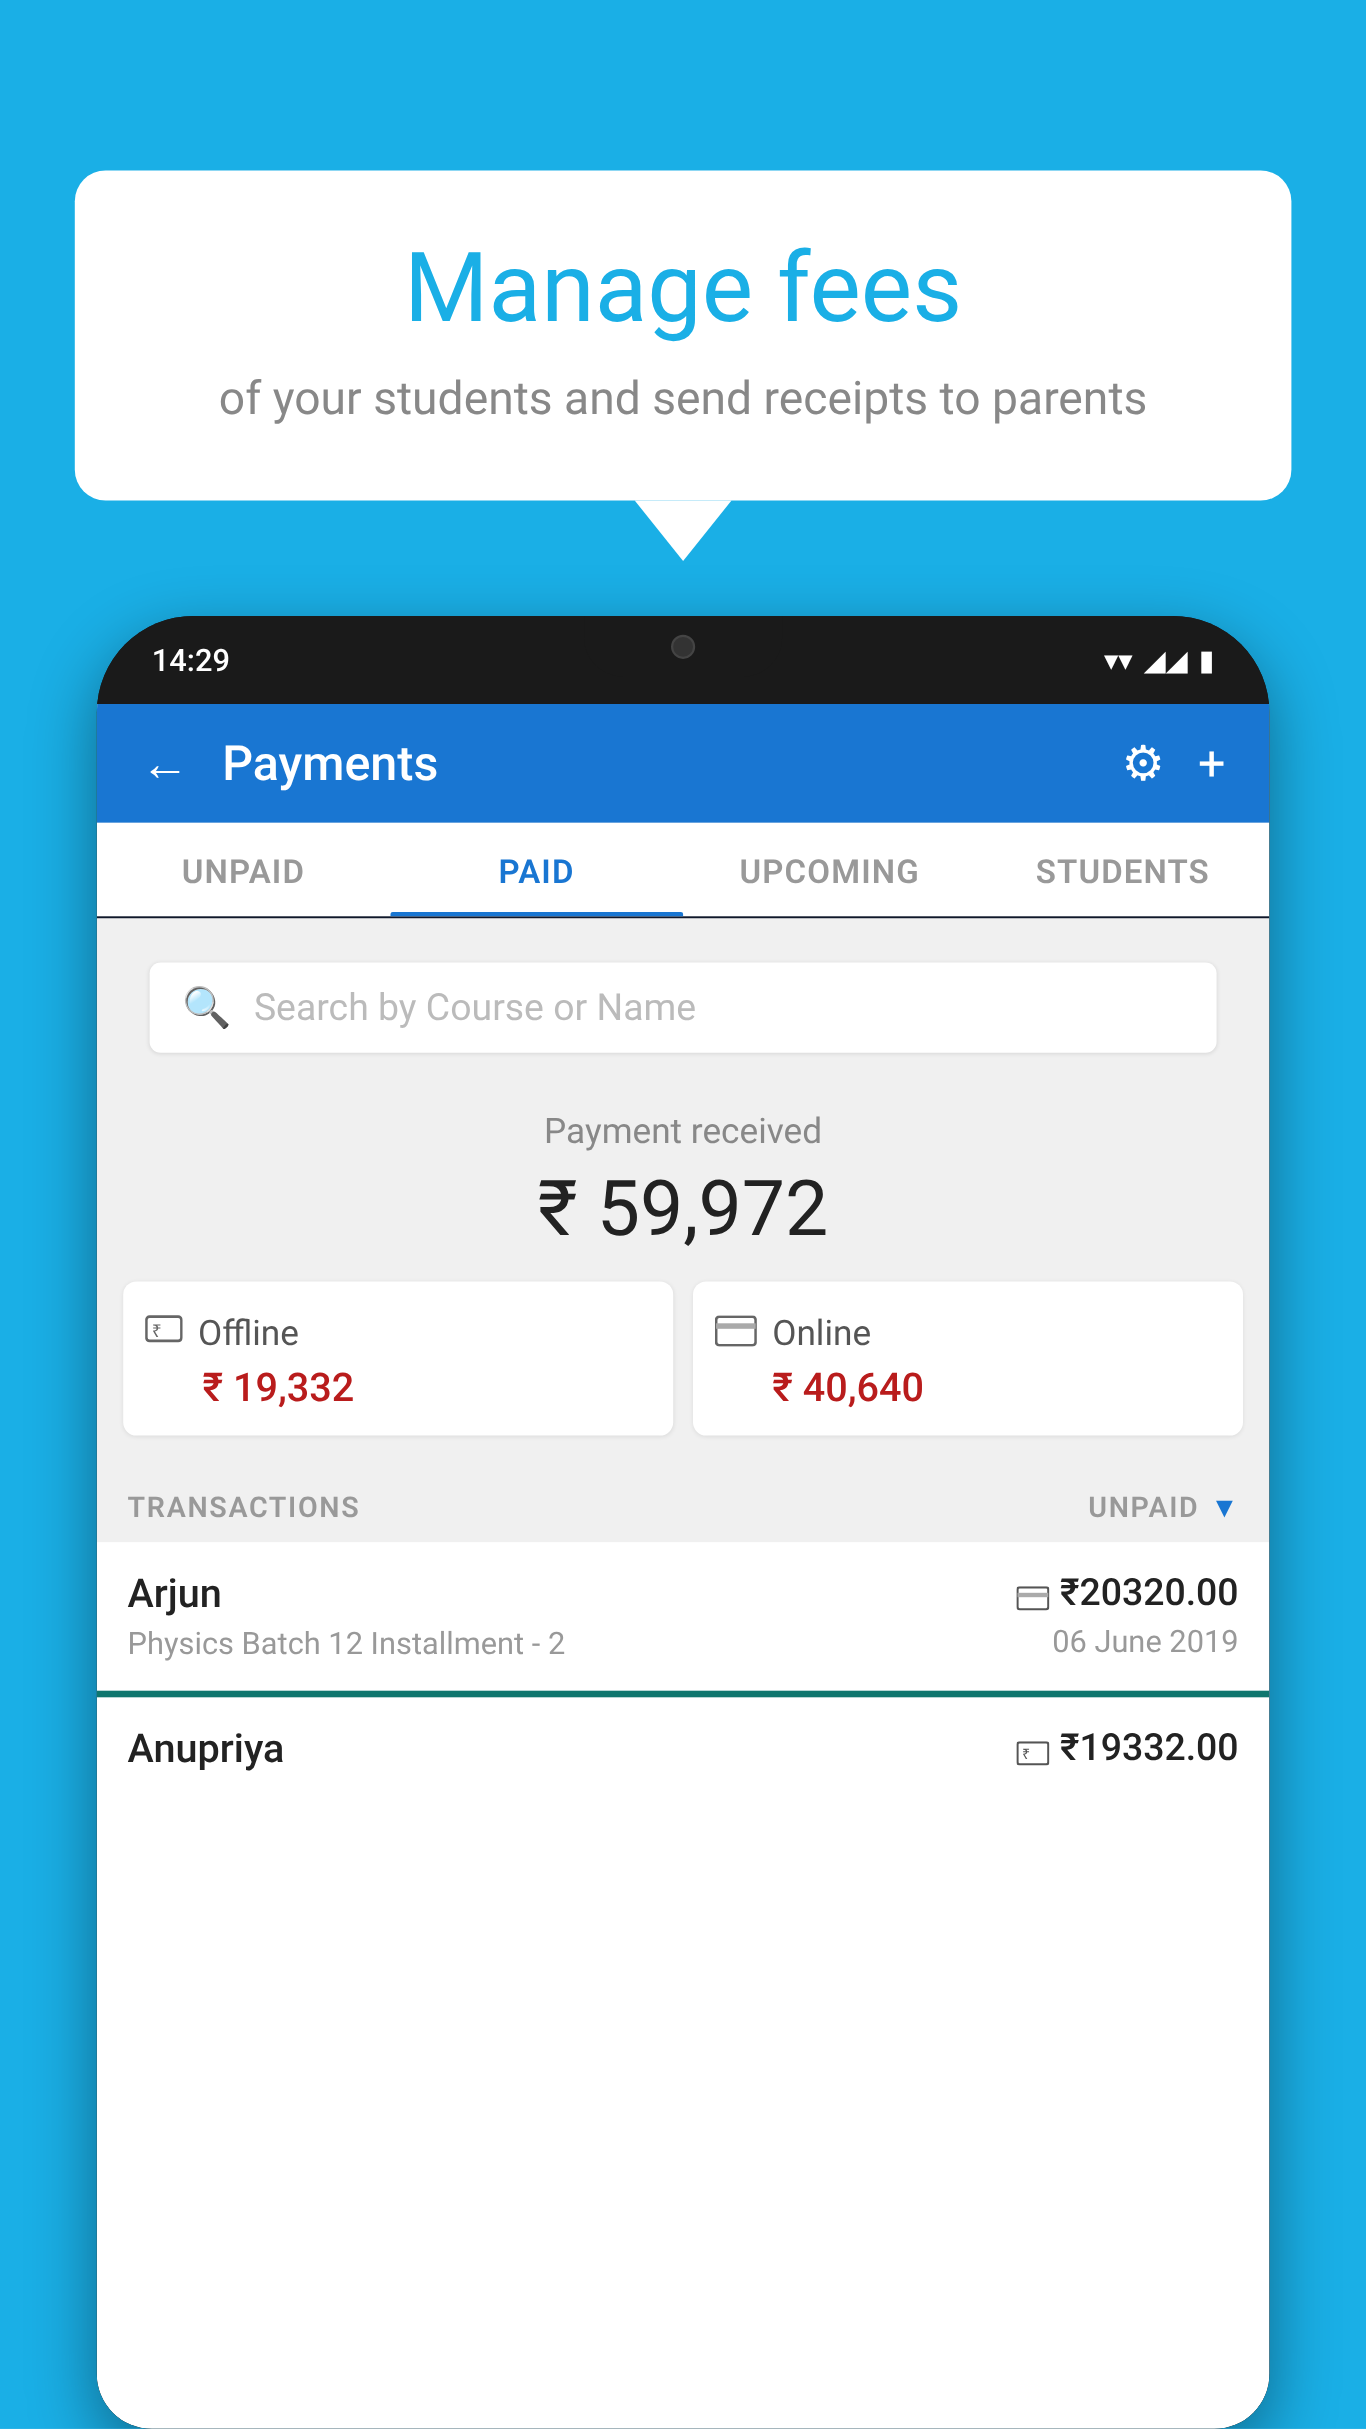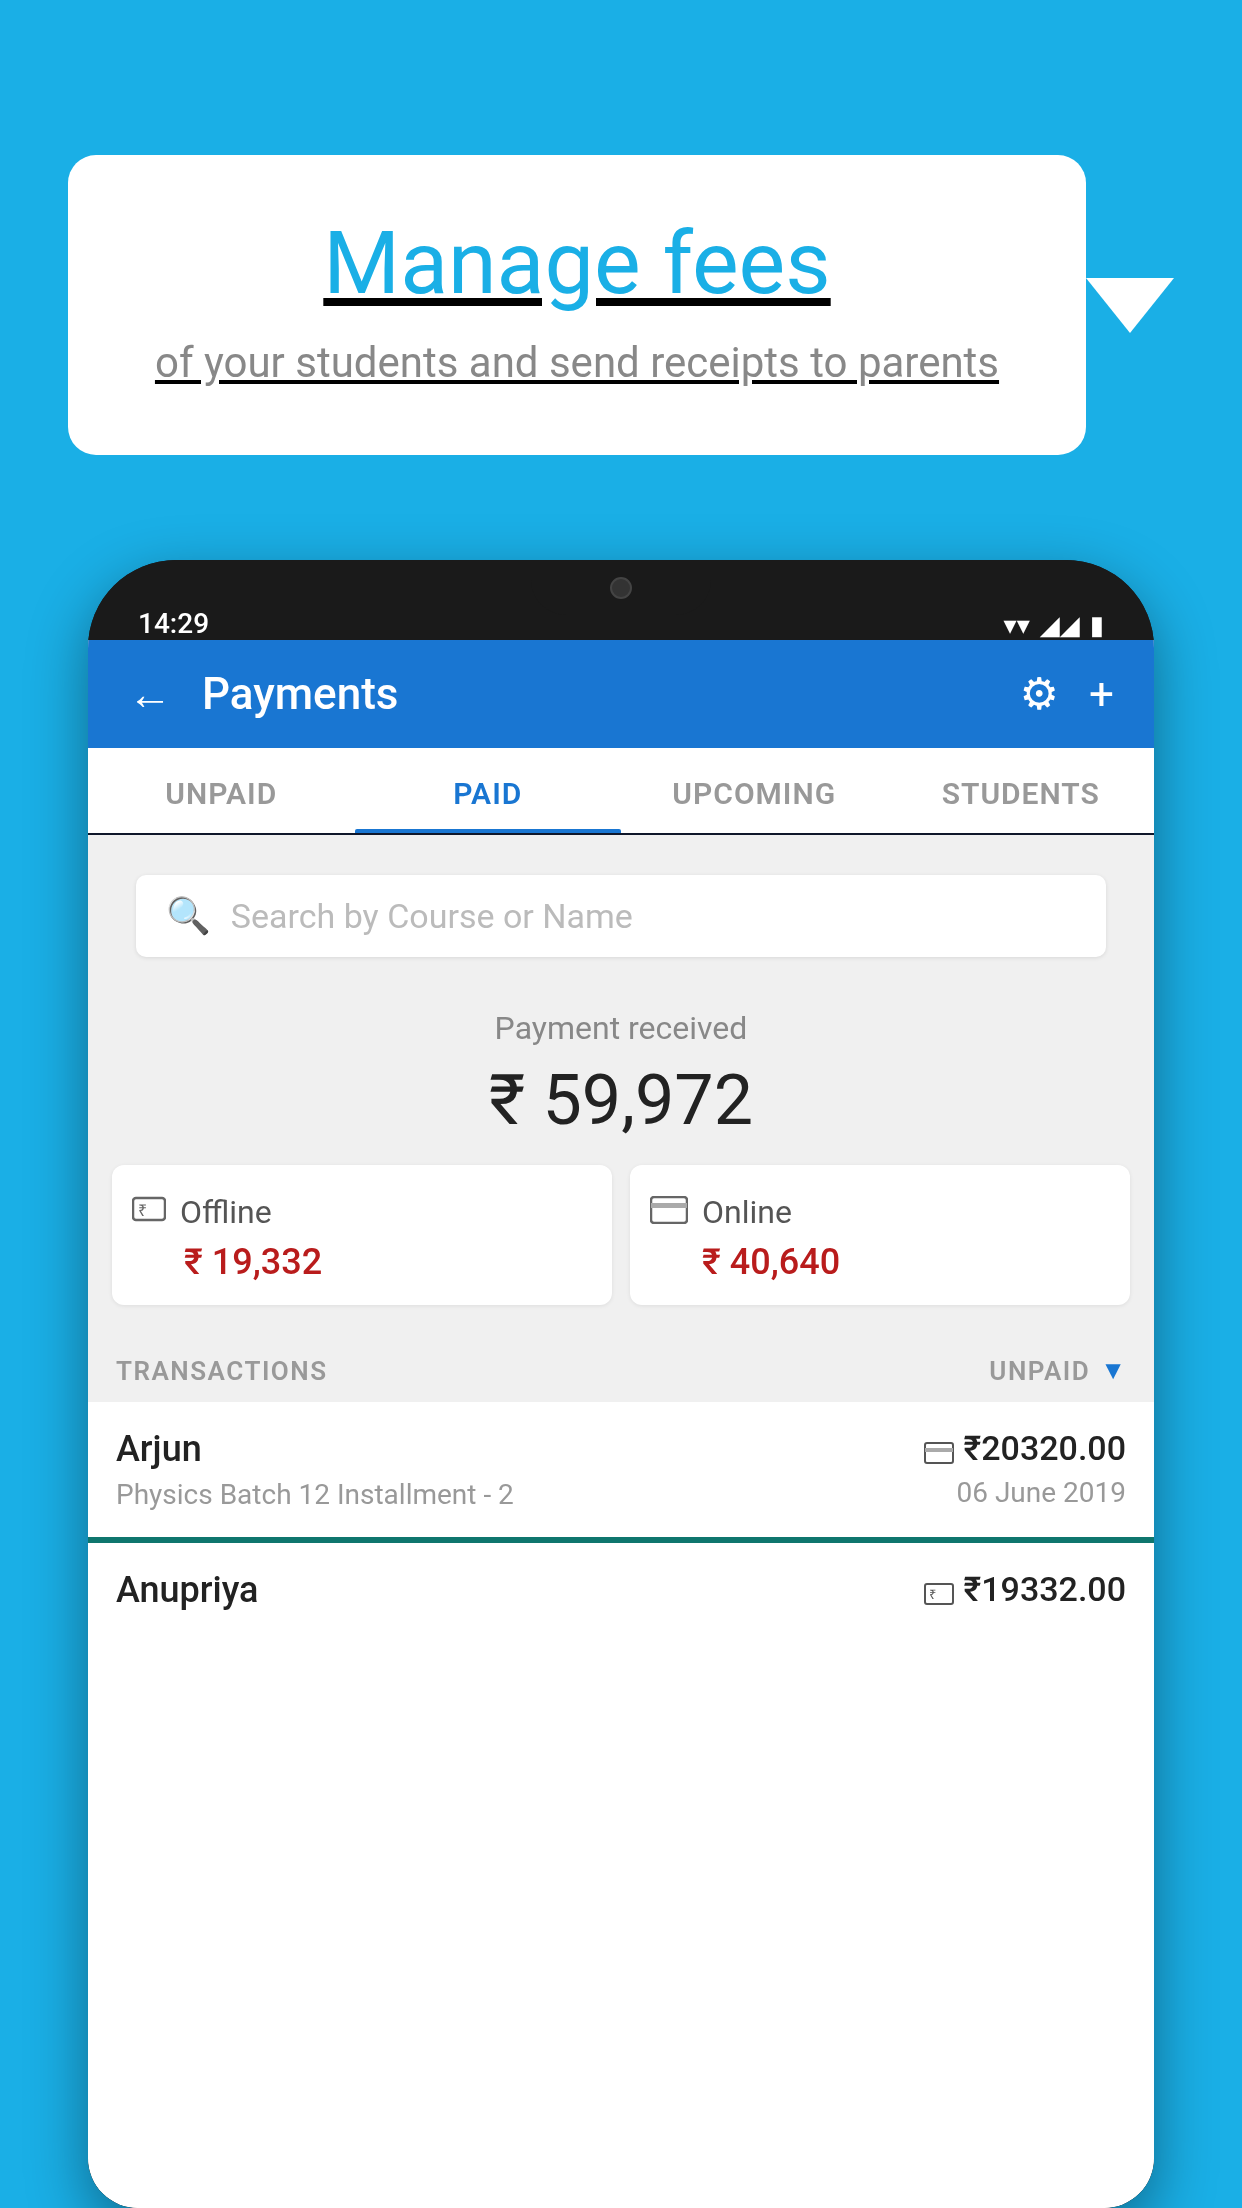--- a/index.html
+++ b/index.html
@@ -12,23 +12,22 @@
       position: relative;
     }
 
     
     .speech-bubble-container {
       position: absolute;
       top: 155px;
       left: 68px;
       right: 68px;
       display: flex;
-      flex-direction: row;
-      align-items: center;
-      text-decoration: underline;
+      flex-direction: column;
+      align-items: center;
     }
     .speech-bubble {
       background: white;
       border-radius: 28px;
       padding: 60px 80px 65px;
       text-align: center;
       width: 100%;
     }
     .speech-bubble-title {
       font-size: 88px;
@@ -65,21 +64,21 @@
       overflow: hidden;
       box-shadow: 0 20px 60px rgba(0,0,0,0.4);
     }
 
     
     .phone-top {
       height: 80px;
       background: #1a1a1a;
       position: relative;
       display: flex;
-      align-items: flex-end;
+      align-items: center;
       justify-content: space-between;
       padding: 0 50px;
       border-radius: 88px 88px 0 0;
     }
     .status-time {
       color: white;
       font-size: 28px;
       font-weight: 500;
     }
     .notch {

